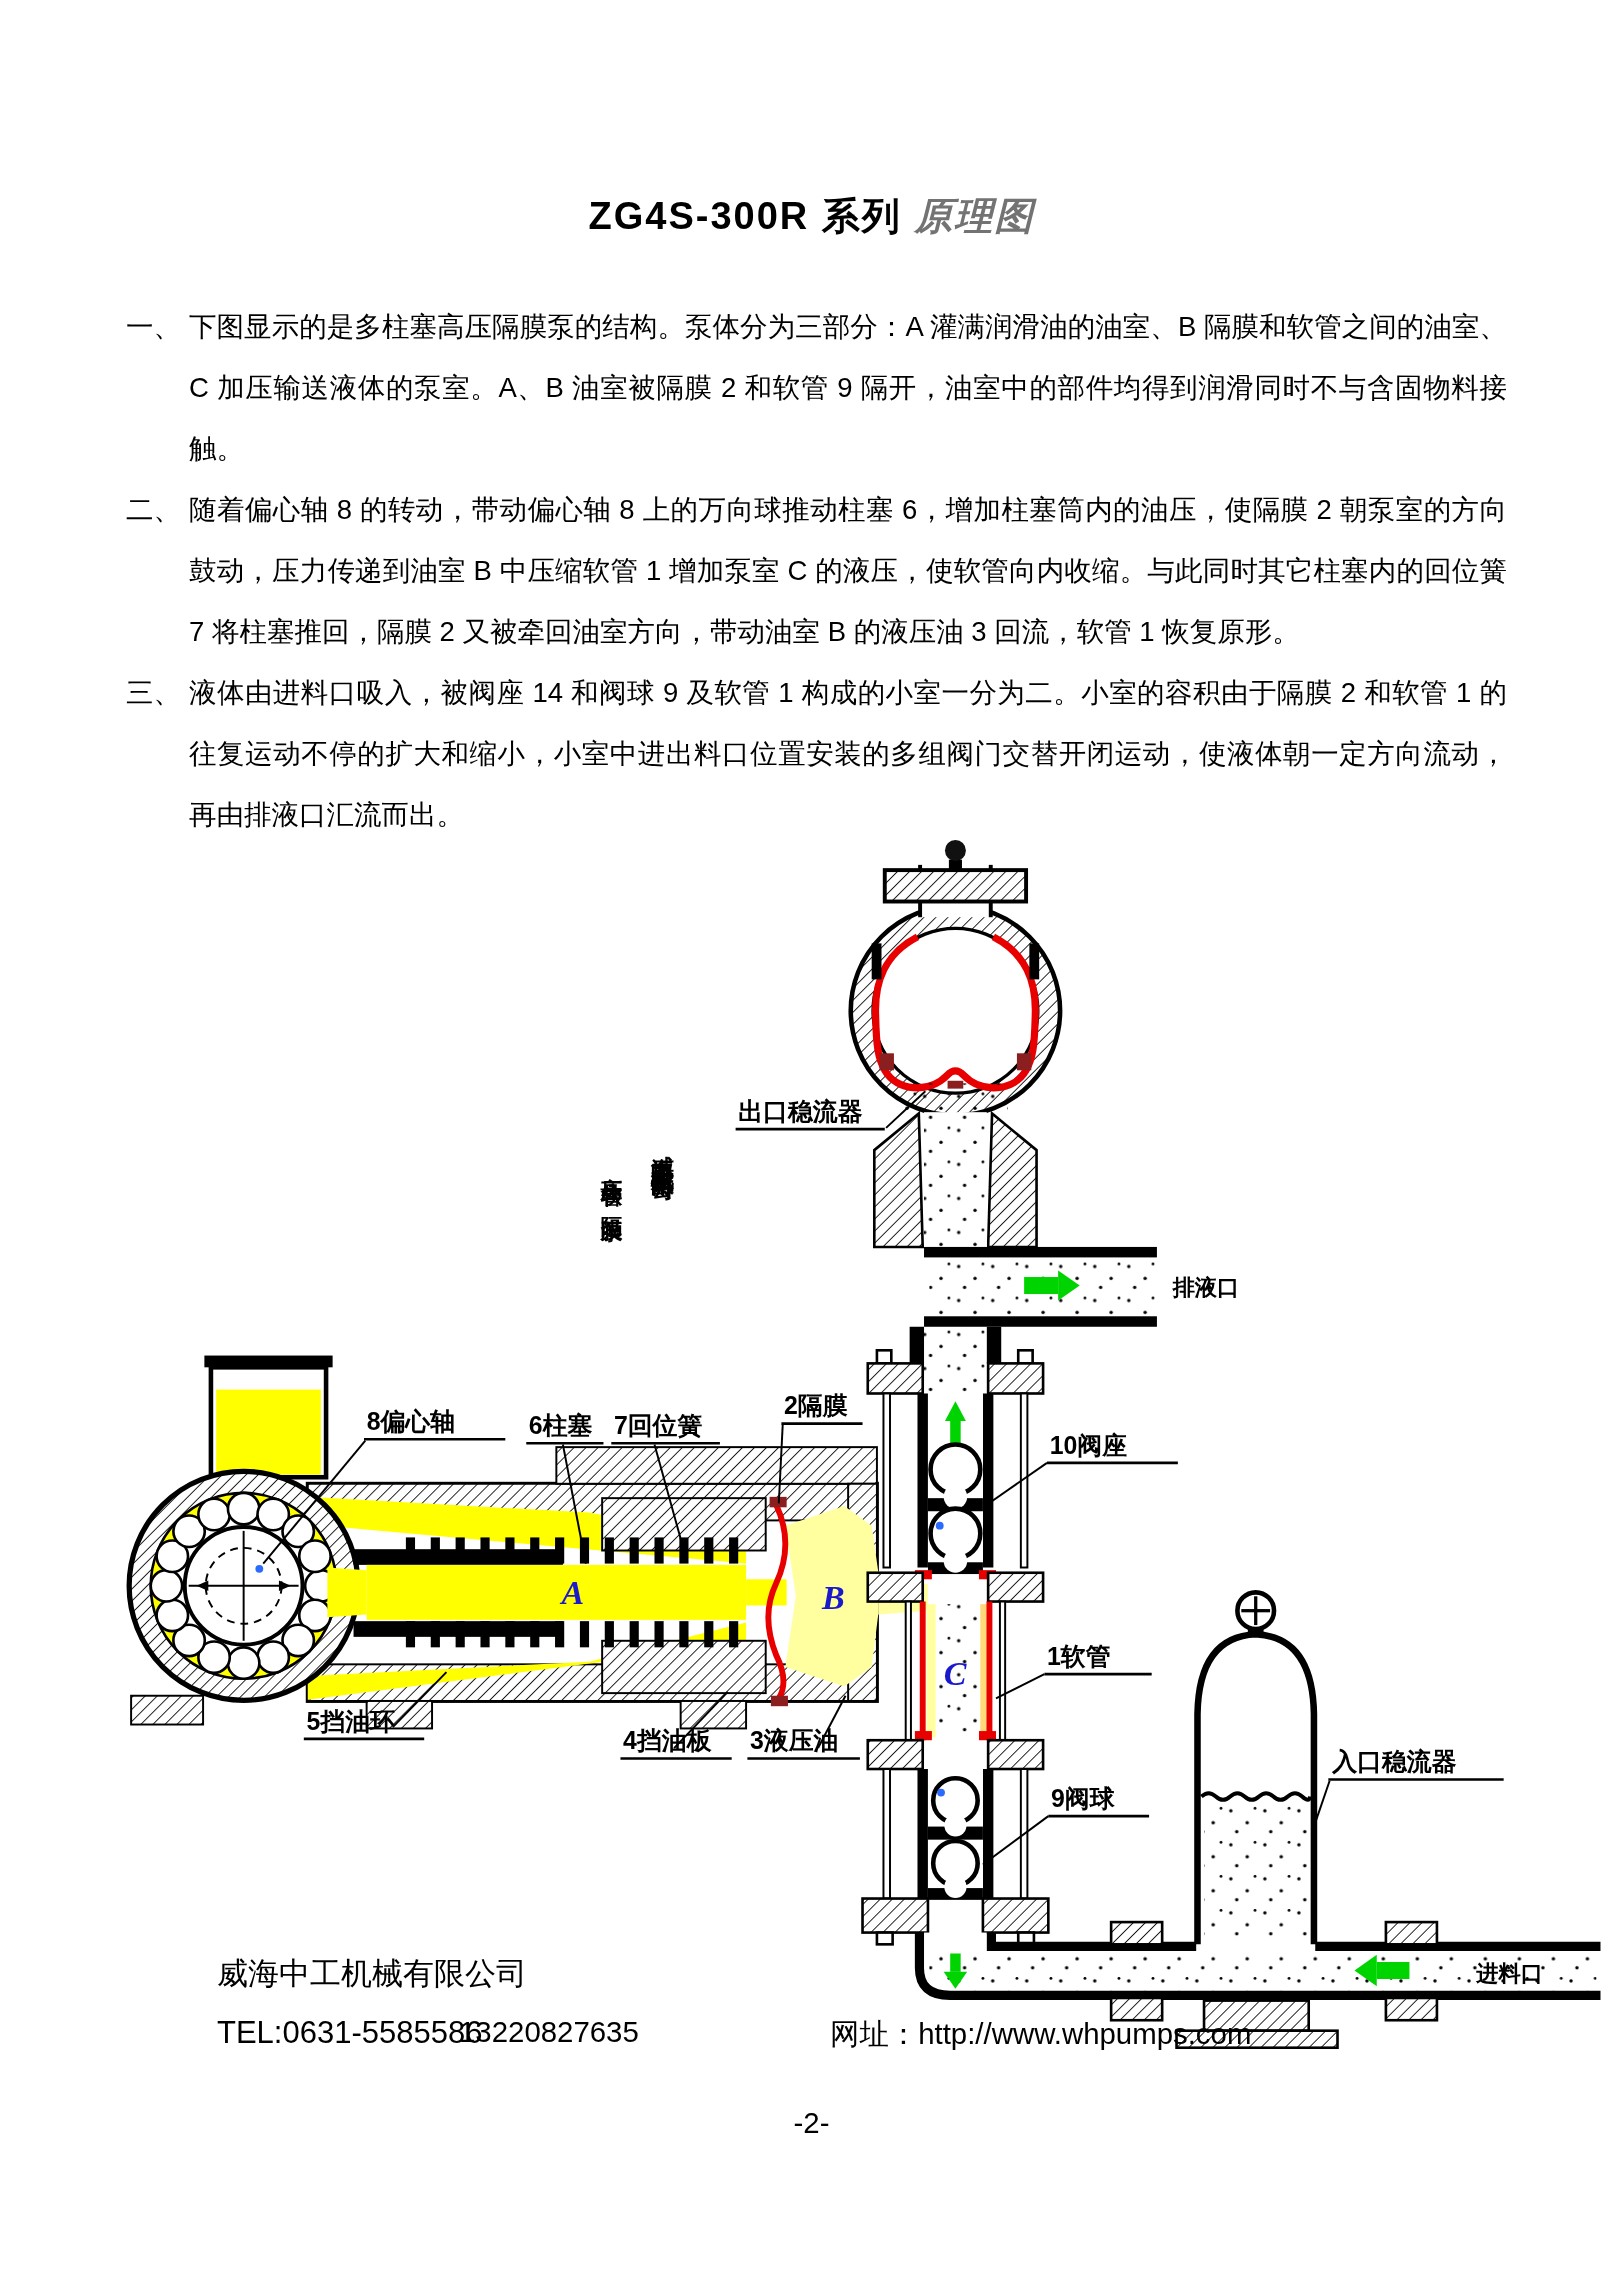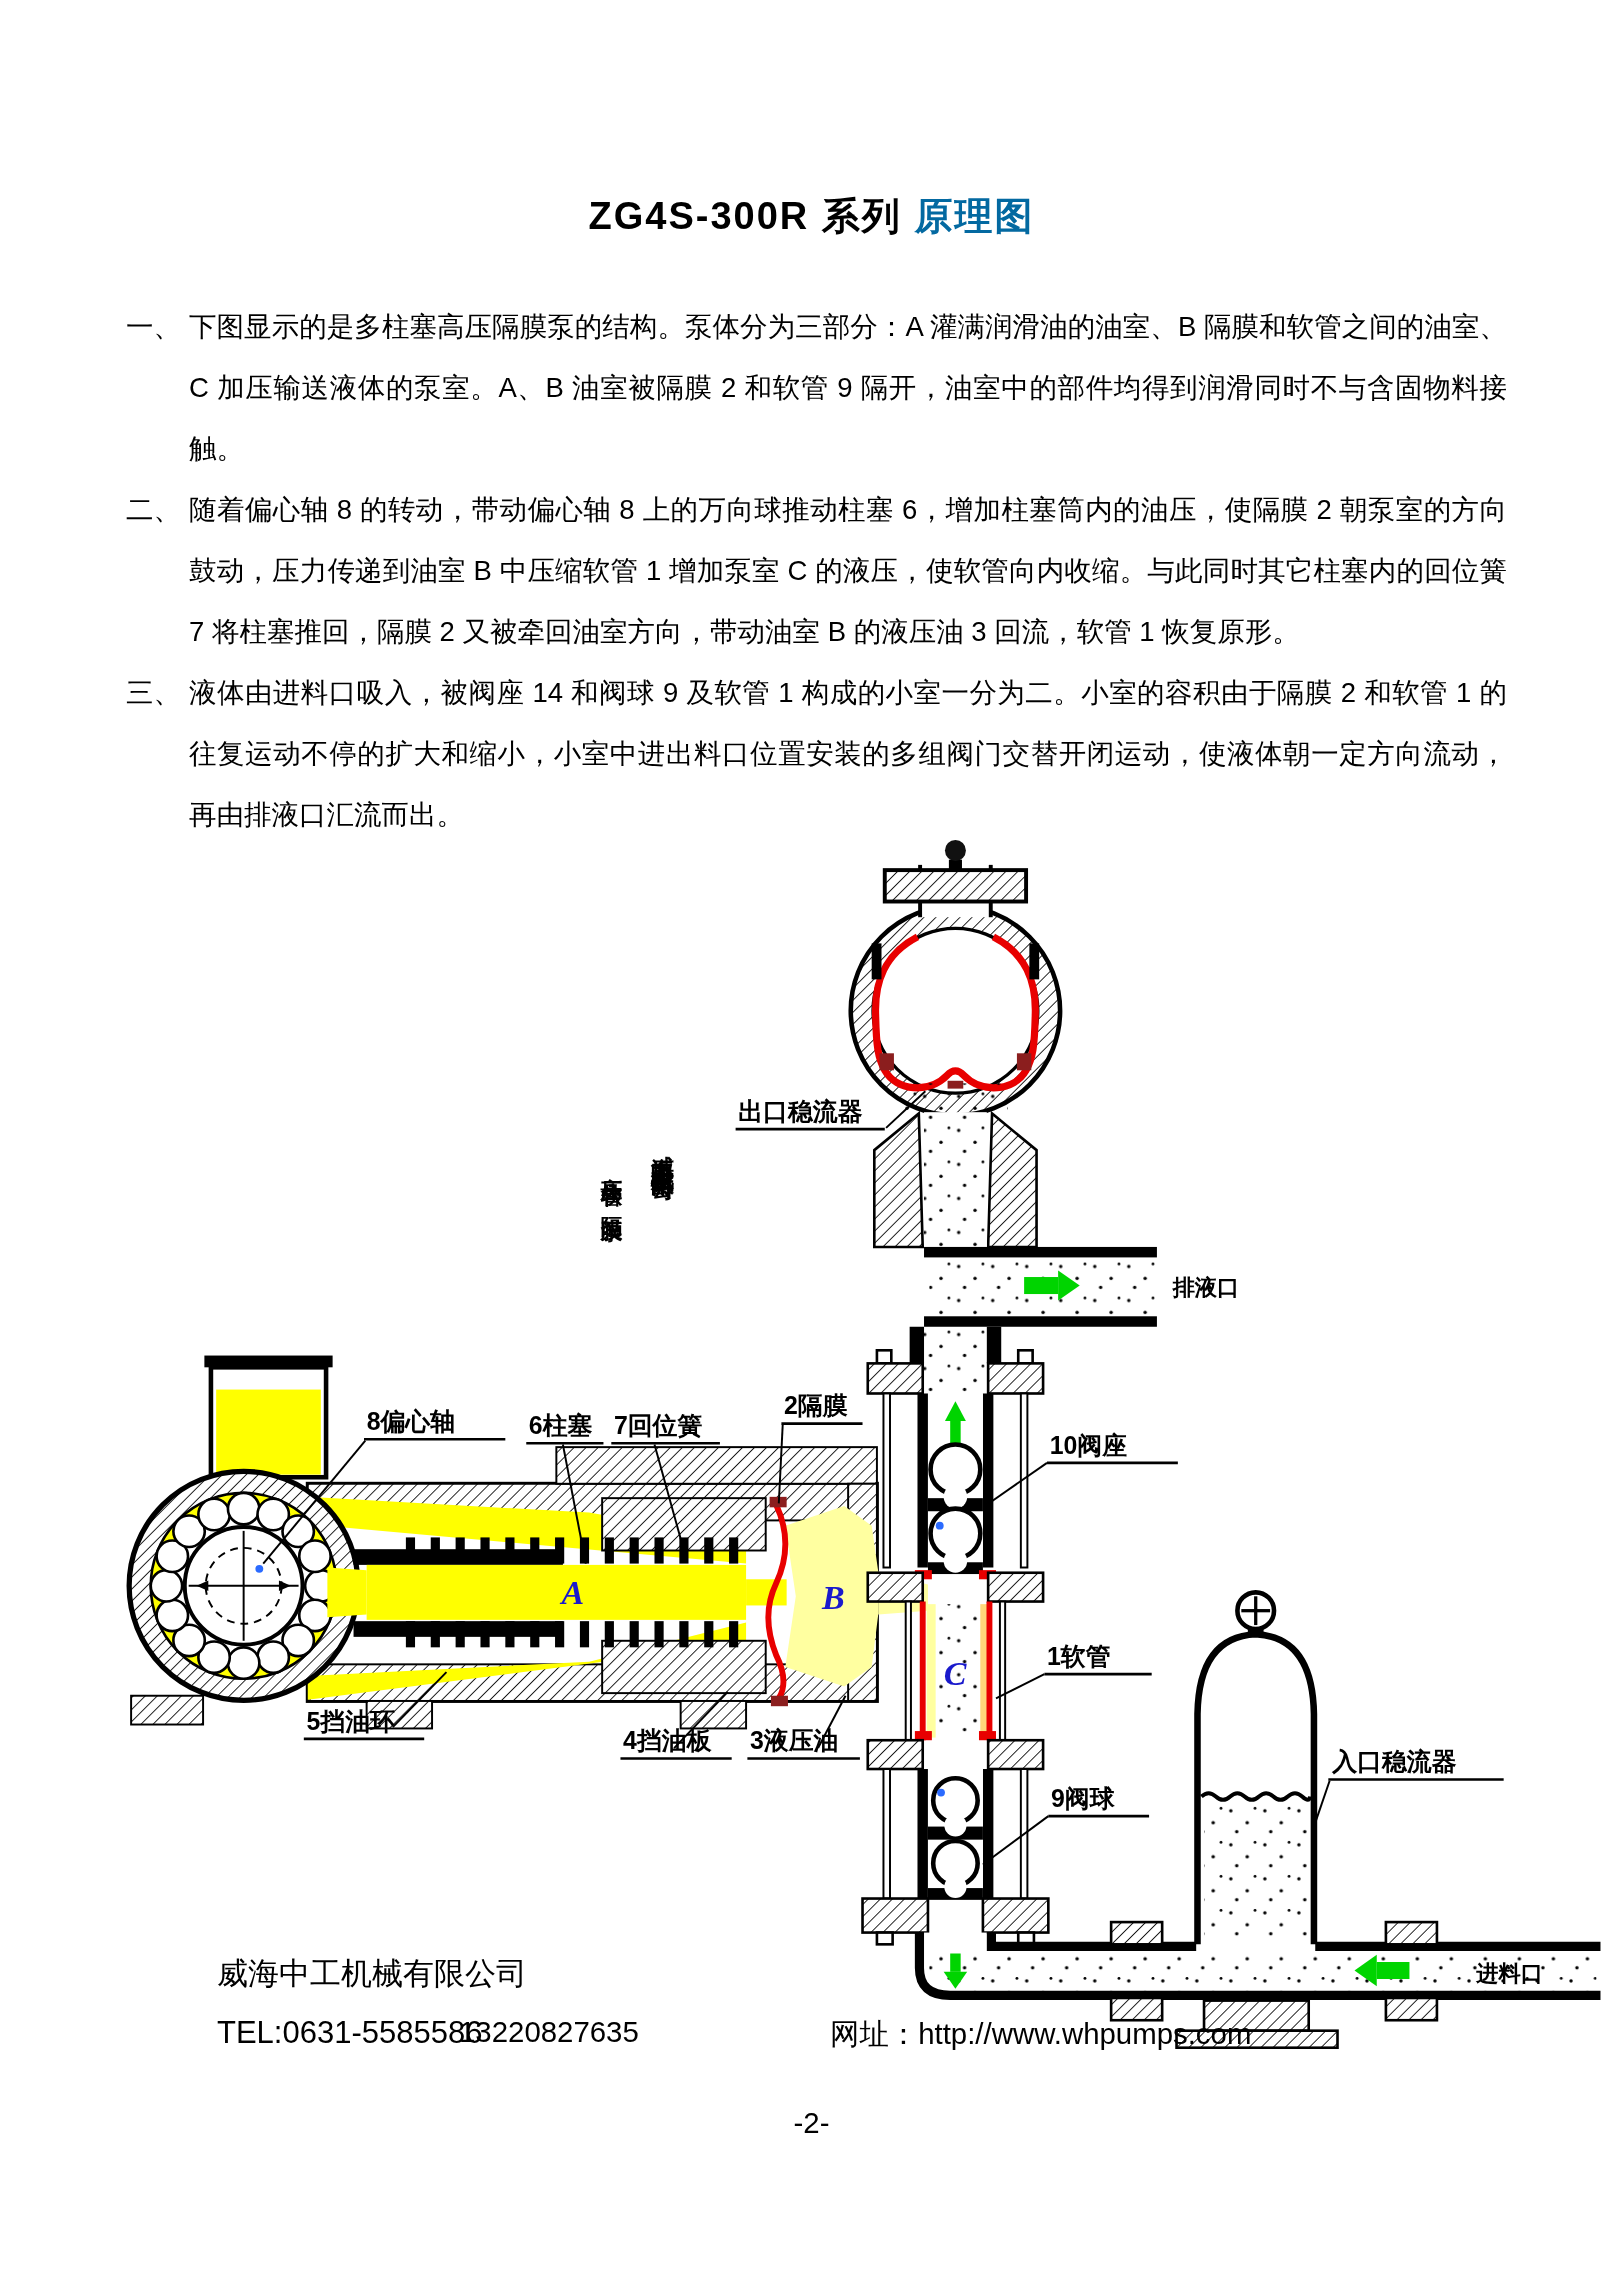--- a/index.html
+++ b/index.html
@@ -1,21 +1,21 @@
 <!DOCTYPE html>
 <html style="font-size:10.5px"><head>
 <meta charset="utf-8">
 <style>
   html,body{margin:0;padding:0;background:#ffffff;}
   #page{position:relative;width:1623px;height:2295px;background:#ffffff;overflow:hidden;
         font-family:"Liberation Sans",sans-serif;color:#000;}
   
   #title{position:absolute;top:191px;left:0;width:1623px;text-align:center;
          font-size:38px;font-weight:bold;letter-spacing:2px;}
-  #title .hl{color:#0369a1;}
+  #title .hl{color:#737373;font-style:italic;}
   
   #paras{position:absolute;left:126px;top:296px;width:1381px;font-size:27.5px;}
   .para{display:flex;line-height:61px;}
   .para .marker{flex:0 0 63px;}
   .para .ptext{flex:1;text-align:justify;}
   
   .vtext{position:absolute;writing-mode:vertical-rl;text-orientation:upright;
          font-weight:bold;letter-spacing:2.6px;}
   #vtext-company{left:648px;top:1137px;font-size:23px;height:249px;}
   #vtext-product{left:597px;top:1161px;font-size:21.6px;height:196px;}

